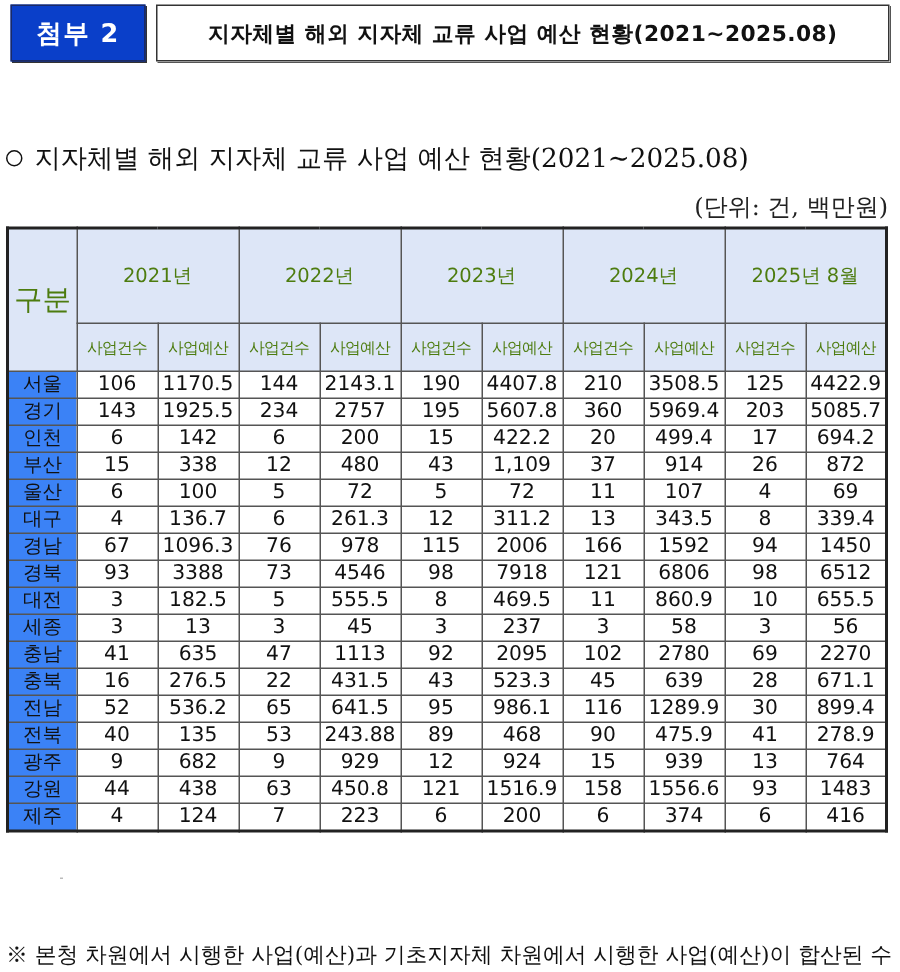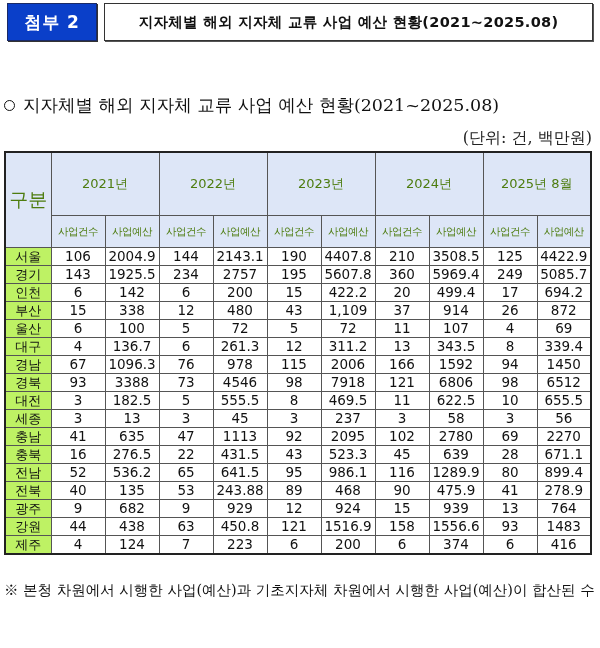--- a/index.html
+++ b/index.html
@@ -8,25 +8,25 @@
     .title-box { position: absolute; left: 104px; top: 3px; width: 489px; height: 38px; border: 1px solid #333; box-shadow: 1px 1px 0 #555; box-sizing: border-box; display: flex; align-items: center; justify-content: center; font-weight: bold; font-size: 14.5px; letter-spacing: 0.3px; }
     .section-title { position: absolute; left: 4px; top: 93px; font-family: "DejaVu Serif", serif; font-size: 17.5px; display: flex; align-items: center; gap: 6px; }
     .bullet-circle { display: inline-block; width: 9px; height: 9px; border: 1.6px solid #111; border-radius: 50%; margin-right: 2px; }
     .unit { position: absolute; right: 8px; top: 128px; font-family: "DejaVu Serif", serif; font-size: 16px; color: #222; }
     table.data { position: absolute; left: 4px; top: 151px; width: 588px; border-collapse: collapse; border: 2px solid #222; table-layout: fixed; font-family: "DejaVu Sans", sans-serif; }
     table.data th, table.data td { border: 1px solid #555; text-align: center; padding: 0; }
     table.data th { background: #dde6f7; font-weight: normal; color: #4d7c0f; }
     th.year { height: 62px; font-size: 13px; }
     th.gubun { font-size: 19px; }
     th.sub { height: 31px; font-size: 10.5px; font-weight: normal; letter-spacing: -0.5px; }
-    td.region { background: #bef264; font-size: 13px; height: 17px; line-height: 17px; }
+    td.region { background: #3b82f6; font-size: 13px; height: 17px; line-height: 17px; }
     td.num { font-size: 13.5px; height: 17px; line-height: 17px; background: #fff; }
     .col-gubun { width: 46px; }
     .dot { position: absolute; left: 40px; top: 585px; width: 2px; height: 1px; background: #bbb; }
-    .note { position: absolute; left: 4px; top: 579px; width: 592px; font-family: "DejaVu Serif", serif; font-size: 14.5px; line-height: 23px; color: #111; }
+    .note { position: absolute; left: 4px; top: 626px; width: 592px; font-family: "DejaVu Serif", serif; font-size: 14.5px; line-height: 23px; color: #111; }
   </style>
 </head>
 <body>
 
 <div class="badge">첨부 2</div>
 <div class="title-box">
   <span>지자체별 해외 지자체 교류 사업 예산 현황(2021~2025.08)</span>
 </div>
 
 <div class="section-title">
@@ -69,41 +69,41 @@
       <th class="sub">사업건수</th>
       <th class="sub">사업예산</th>
       <th class="sub">사업건수</th>
       <th class="sub">사업예산</th>
     </tr>
   </thead>
   <tbody id="table-body">
       <tr>
         <td class="region">서울</td>
         <td class="num">106</td>
-        <td class="num">2004.9</td>
+        <td class="num">1170.5</td>
         <td class="num">144</td>
         <td class="num">2143.1</td>
         <td class="num">190</td>
         <td class="num">4407.8</td>
         <td class="num">210</td>
         <td class="num">3508.5</td>
         <td class="num">125</td>
         <td class="num">4422.9</td>
       </tr>
       <tr>
         <td class="region">경기</td>
         <td class="num">143</td>
         <td class="num">1925.5</td>
         <td class="num">234</td>
         <td class="num">2757</td>
         <td class="num">195</td>
         <td class="num">5607.8</td>
         <td class="num">360</td>
         <td class="num">5969.4</td>
-        <td class="num">249</td>
+        <td class="num">203</td>
         <td class="num">5085.7</td>
       </tr>
       <tr>
         <td class="region">인천</td>
         <td class="num">6</td>
         <td class="num">142</td>
         <td class="num">6</td>
         <td class="num">200</td>
         <td class="num">15</td>
         <td class="num">422.2</td>
@@ -179,21 +179,21 @@
       </tr>
       <tr>
         <td class="region">대전</td>
         <td class="num">3</td>
         <td class="num">182.5</td>
         <td class="num">5</td>
         <td class="num">555.5</td>
         <td class="num">8</td>
         <td class="num">469.5</td>
         <td class="num">11</td>
-        <td class="num">622.5</td>
+        <td class="num">860.9</td>
         <td class="num">10</td>
         <td class="num">655.5</td>
       </tr>
       <tr>
         <td class="region">세종</td>
         <td class="num">3</td>
         <td class="num">13</td>
         <td class="num">3</td>
         <td class="num">45</td>
         <td class="num">3</td>
@@ -232,21 +232,21 @@
       <tr>
         <td class="region">전남</td>
         <td class="num">52</td>
         <td class="num">536.2</td>
         <td class="num">65</td>
         <td class="num">641.5</td>
         <td class="num">95</td>
         <td class="num">986.1</td>
         <td class="num">116</td>
         <td class="num">1289.9</td>
-        <td class="num">80</td>
+        <td class="num">30</td>
         <td class="num">899.4</td>
       </tr>
       <tr>
         <td class="region">전북</td>
         <td class="num">40</td>
         <td class="num">135</td>
         <td class="num">53</td>
         <td class="num">243.88</td>
         <td class="num">89</td>
         <td class="num">468</td>

